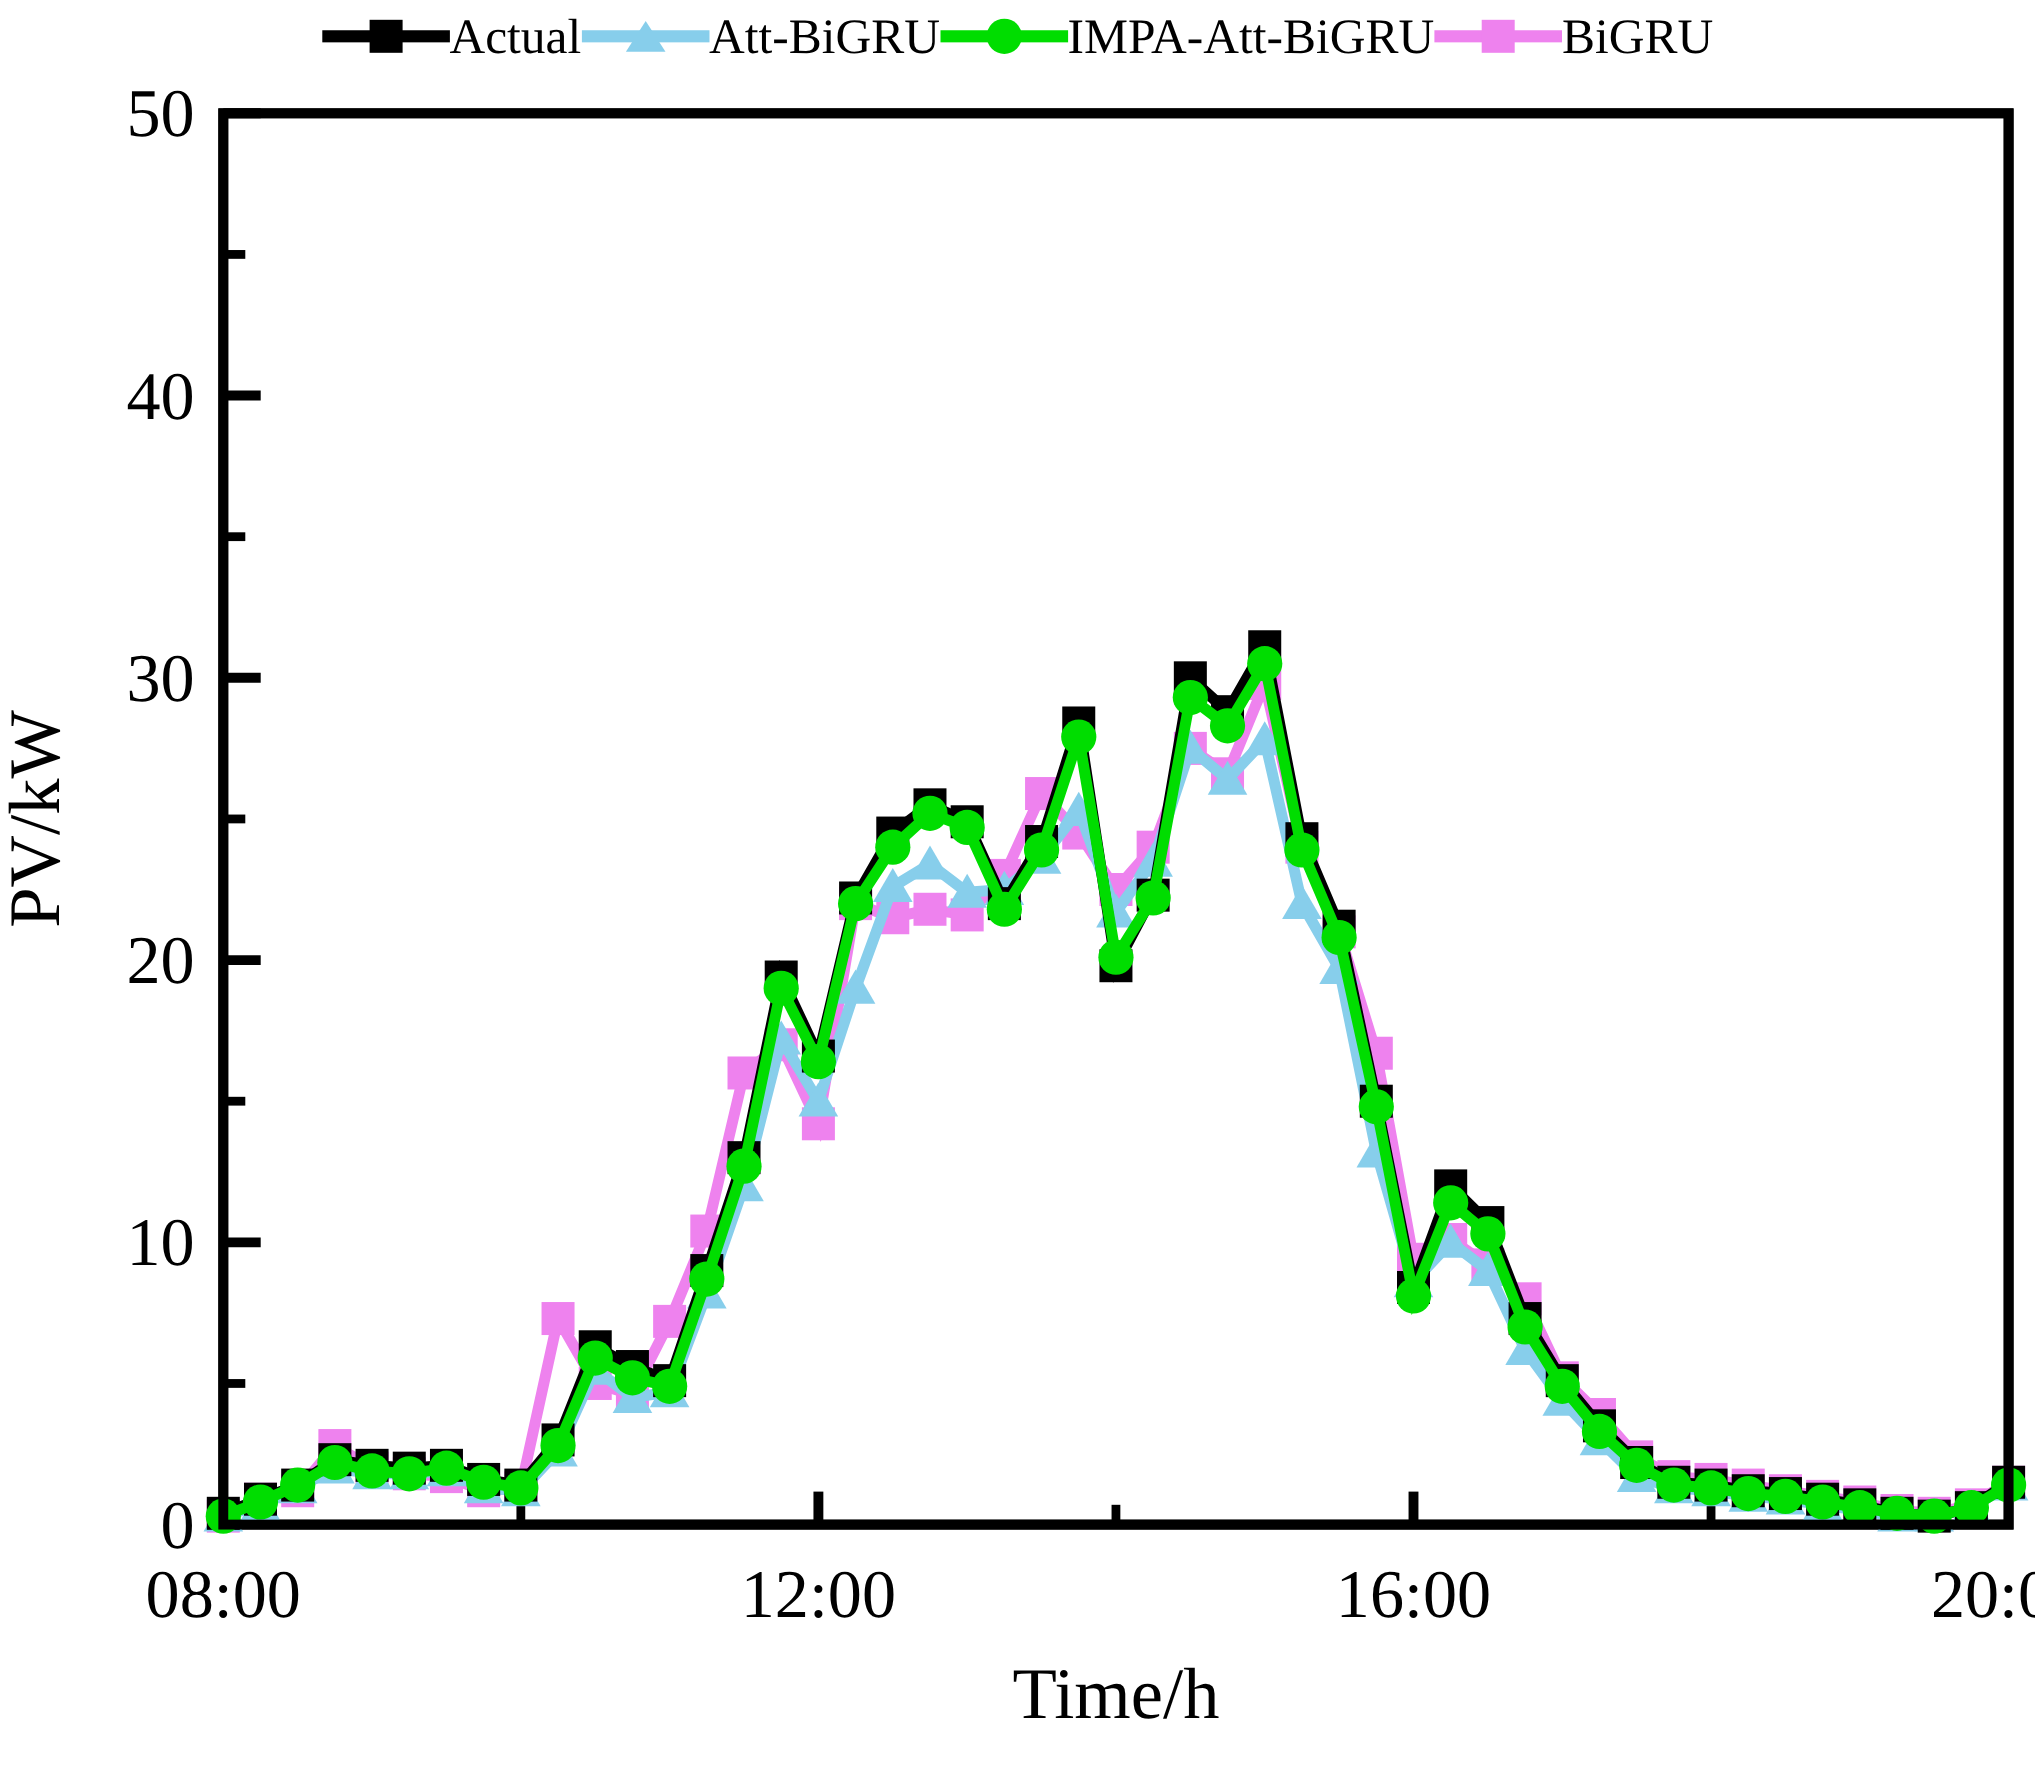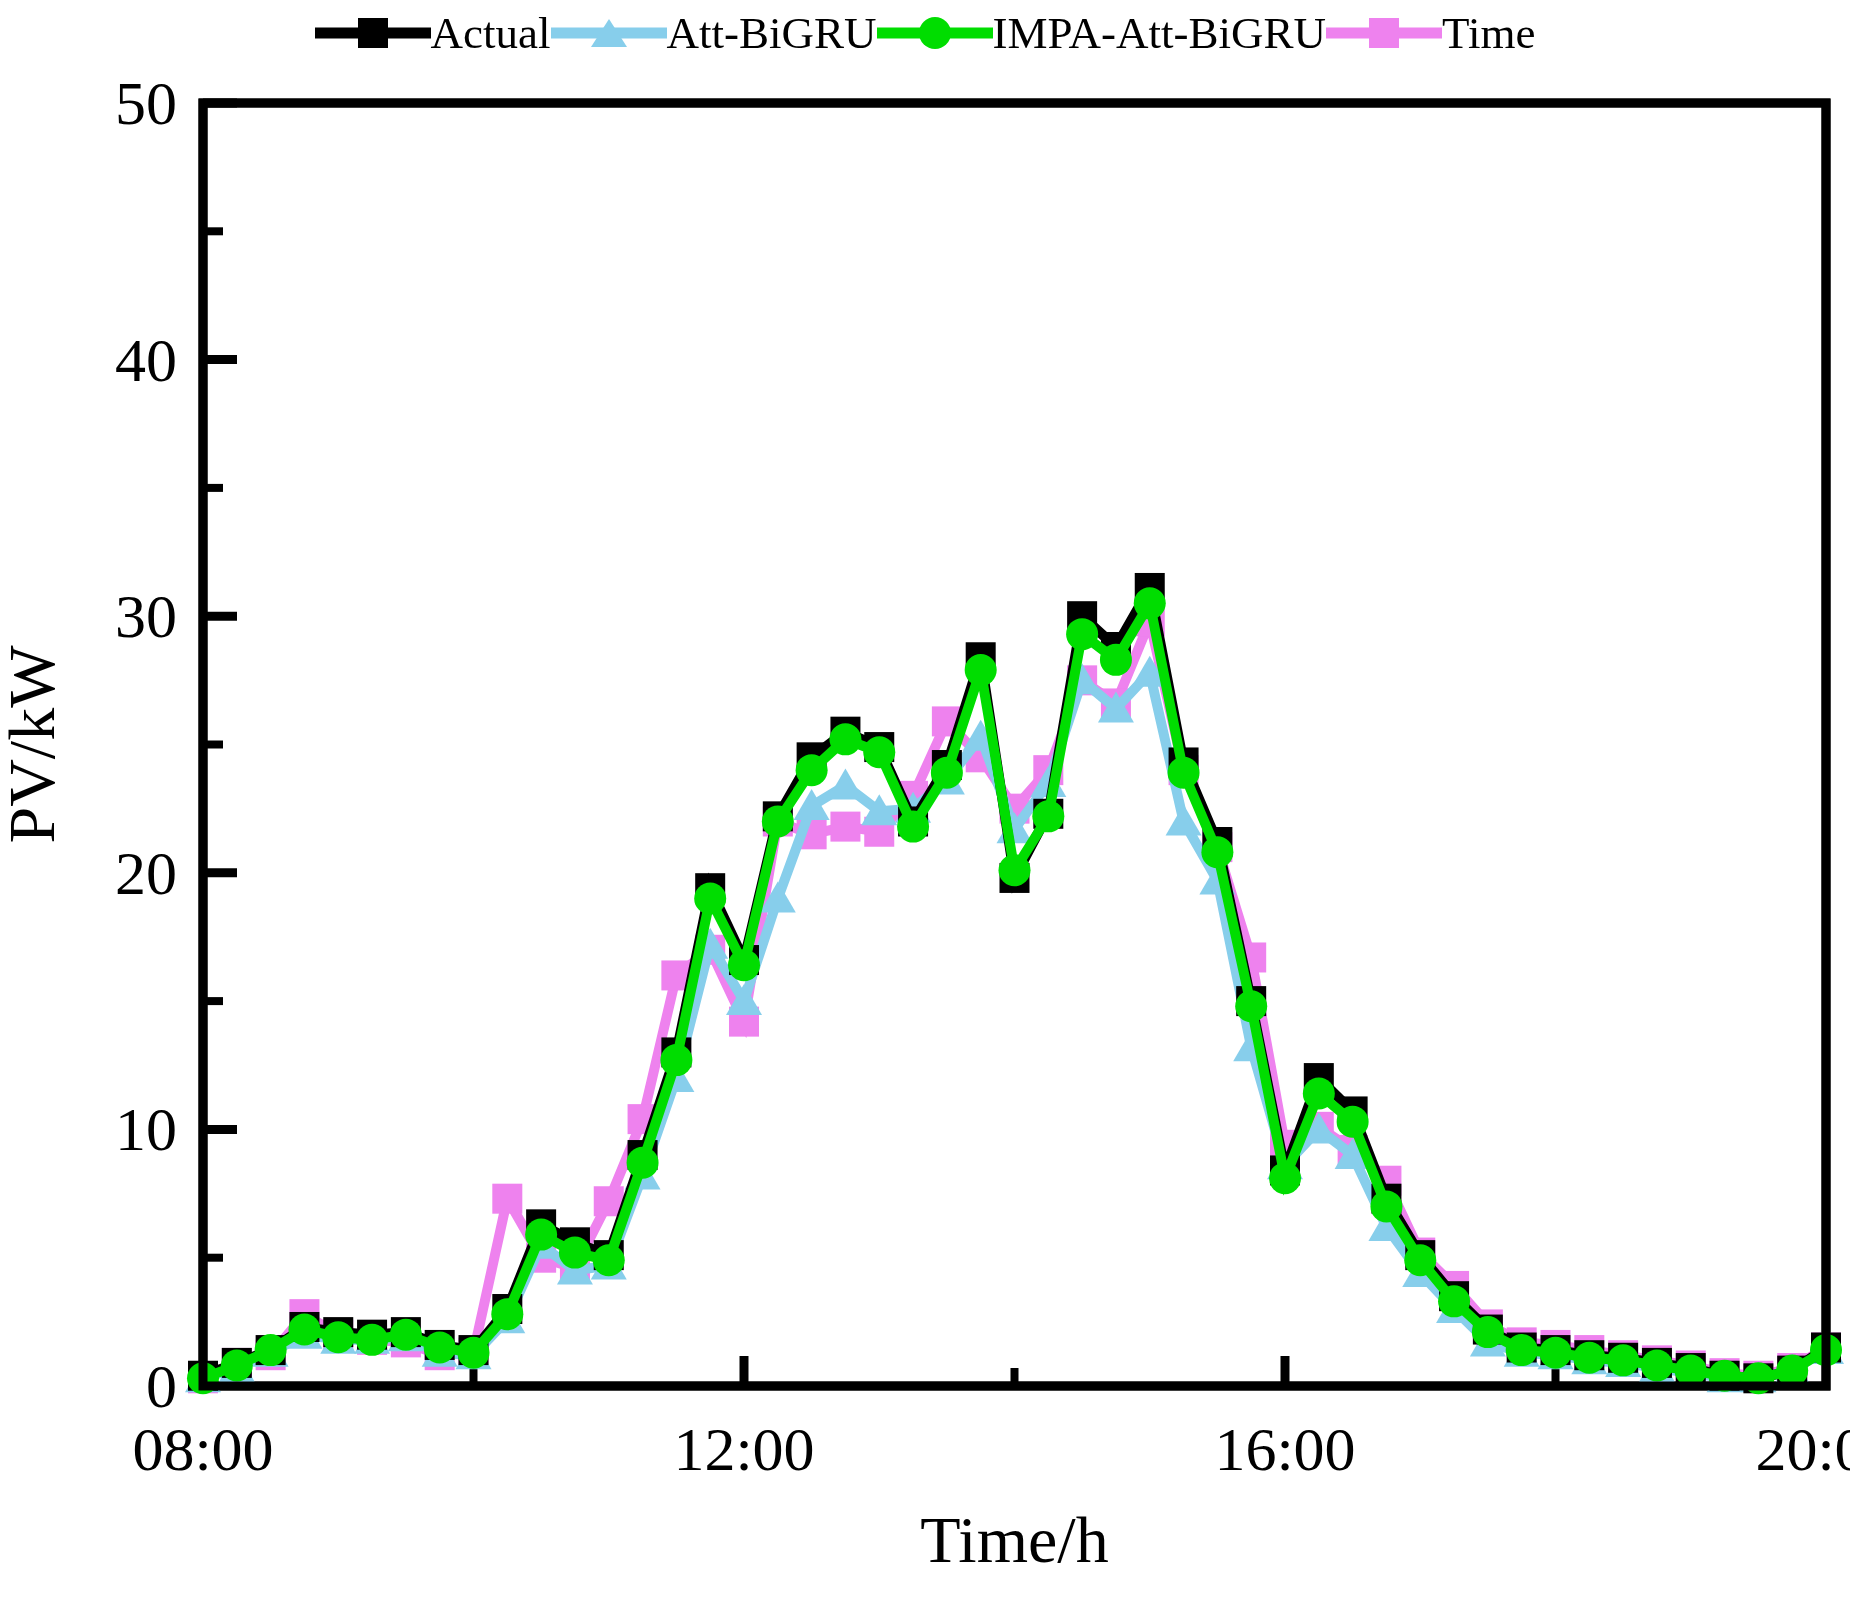--- a/index.html
+++ b/index.html
@@ -121,21 +121,21 @@
           <span class="legend-line" style="background: rgb(0, 221, 0);"></span>
           <span class="legend-mark mk-circle" style="background: rgb(0, 221, 0);"></span>
         </span>
         <span class="legend-label">IMPA-Att-BiGRU</span>
       </div>
       <div class="legend-entry">
         <span class="legend-swatch">
           <span class="legend-line" style="background: rgb(238, 130, 238);"></span>
           <span class="legend-mark mk-square" style="background: rgb(238, 130, 238);"></span>
         </span>
-        <span class="legend-label">Time</span>
+        <span class="legend-label">BiGRU</span>
       </div>
     </div>
 
   <div id="plot-wrap">
     <svg id="chart-svg" width="1850" height="1610" viewBox="0 0 1850 1610">
       <g id="axes-group">
           <rect x="203" y="103" width="1623" height="1283" fill="none" stroke="#000" stroke-width="9"></rect>
           <line x1="203" y1="1129.4" x2="237" y2="1129.4" stroke="#000" stroke-width="9"></line>
           <line x1="203" y1="872.8" x2="237" y2="872.8" stroke="#000" stroke-width="9"></line>
           <line x1="203" y1="616.2" x2="237" y2="616.2" stroke="#000" stroke-width="9"></line>

